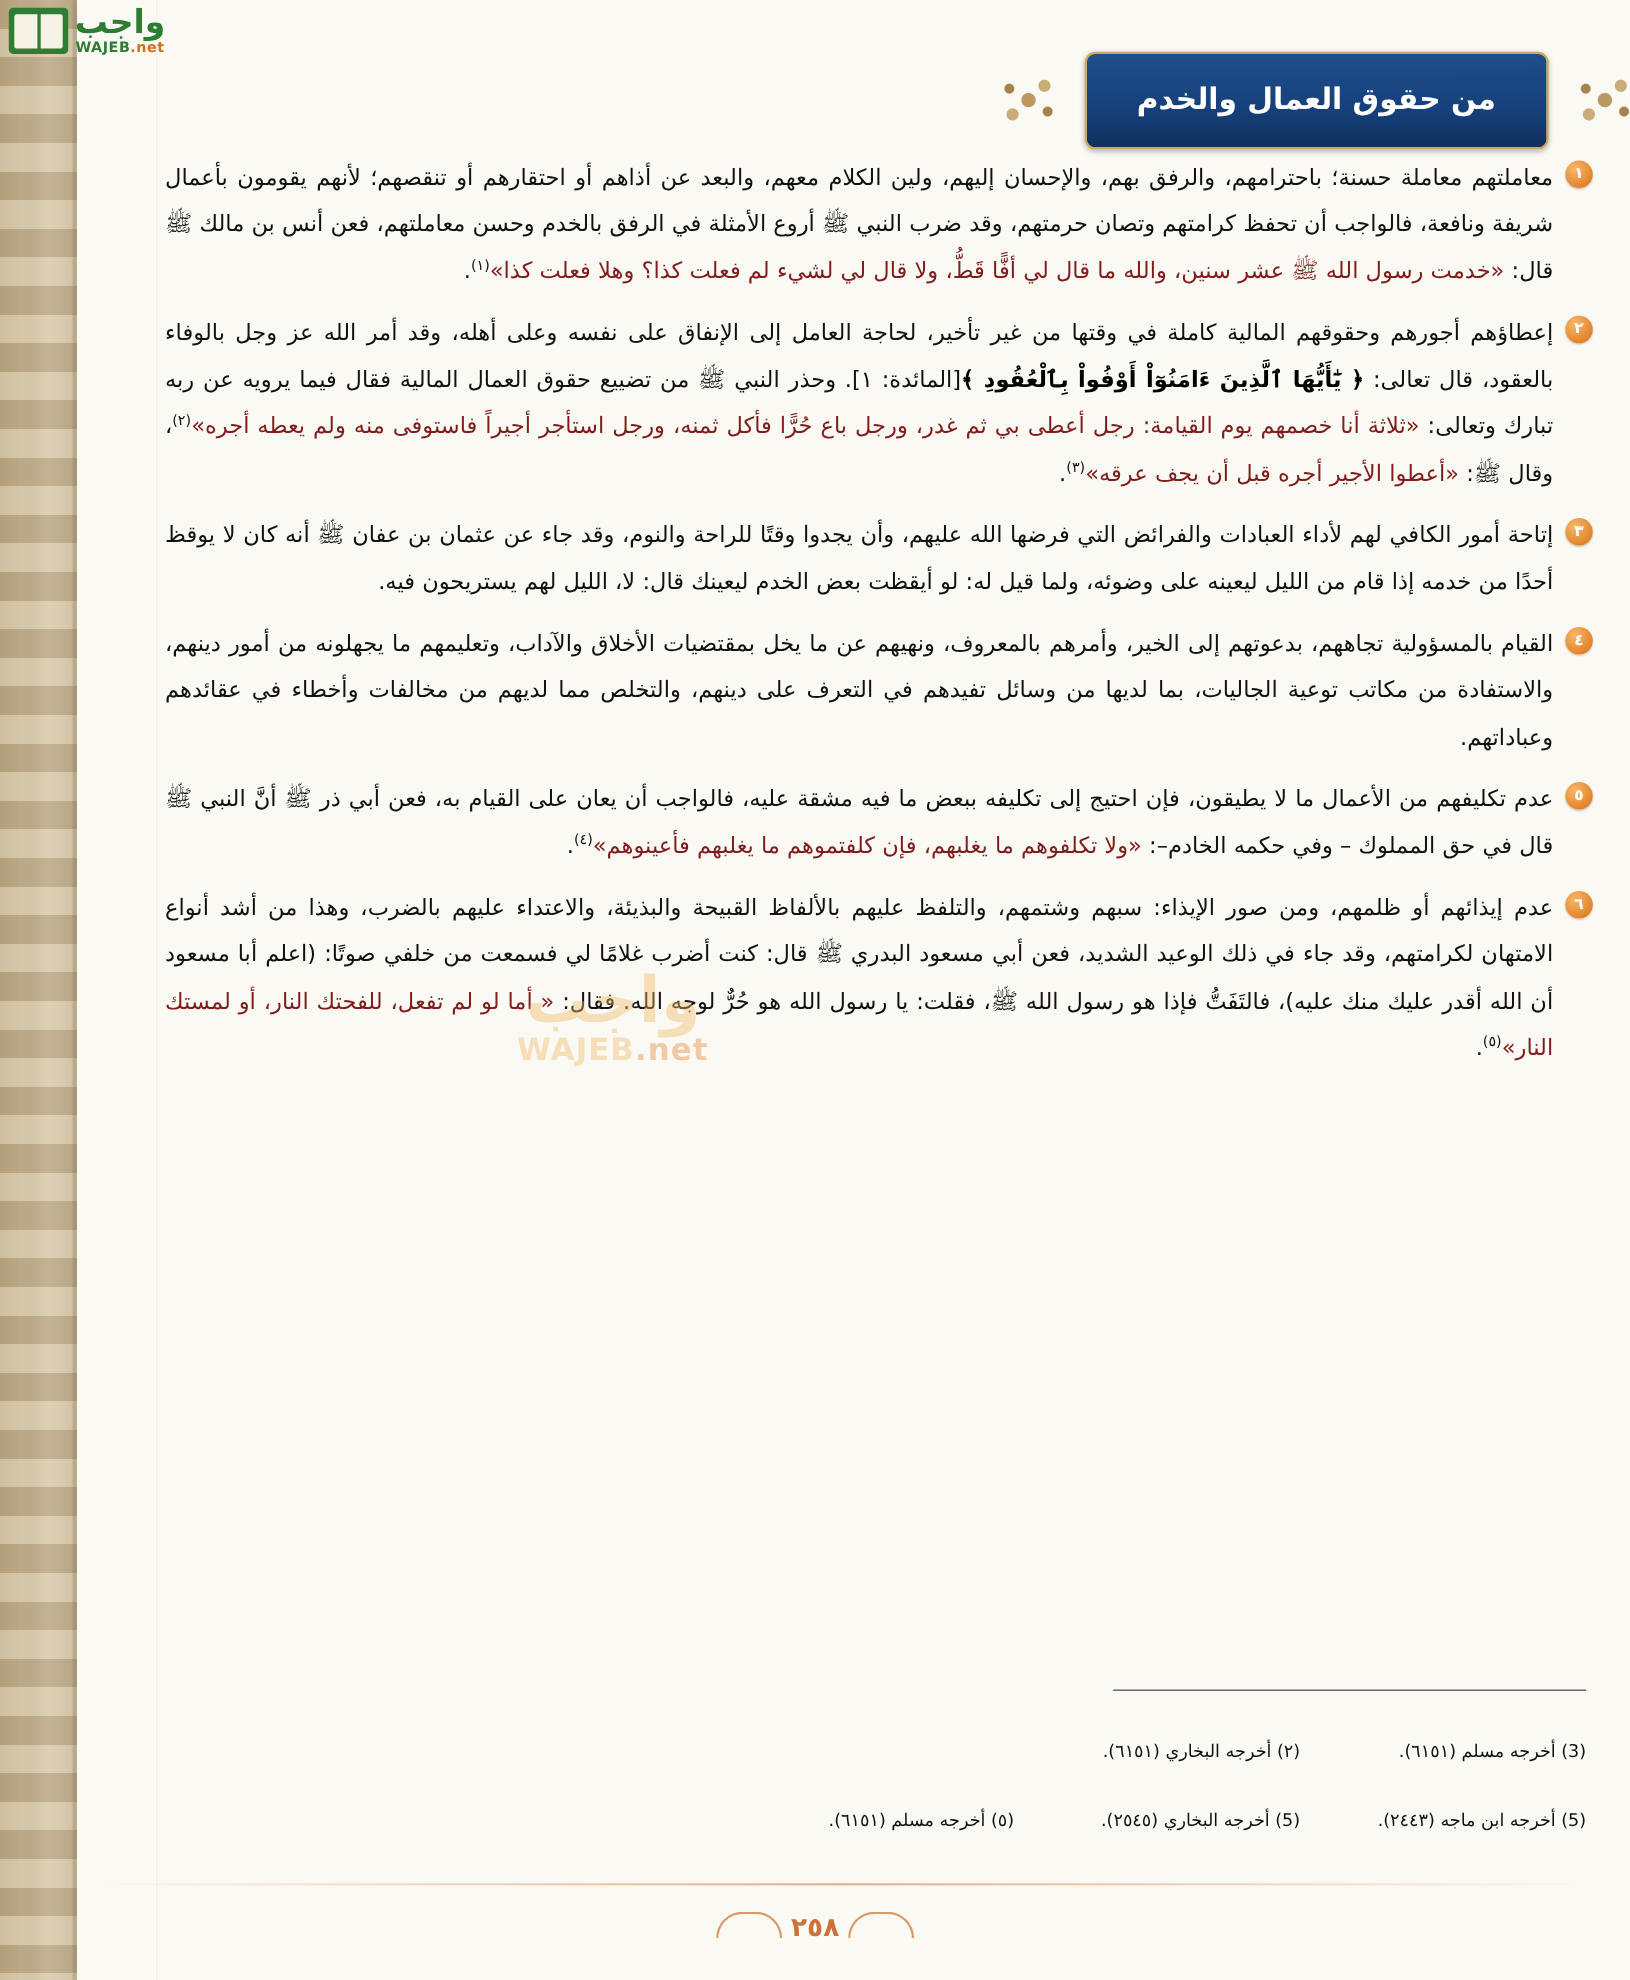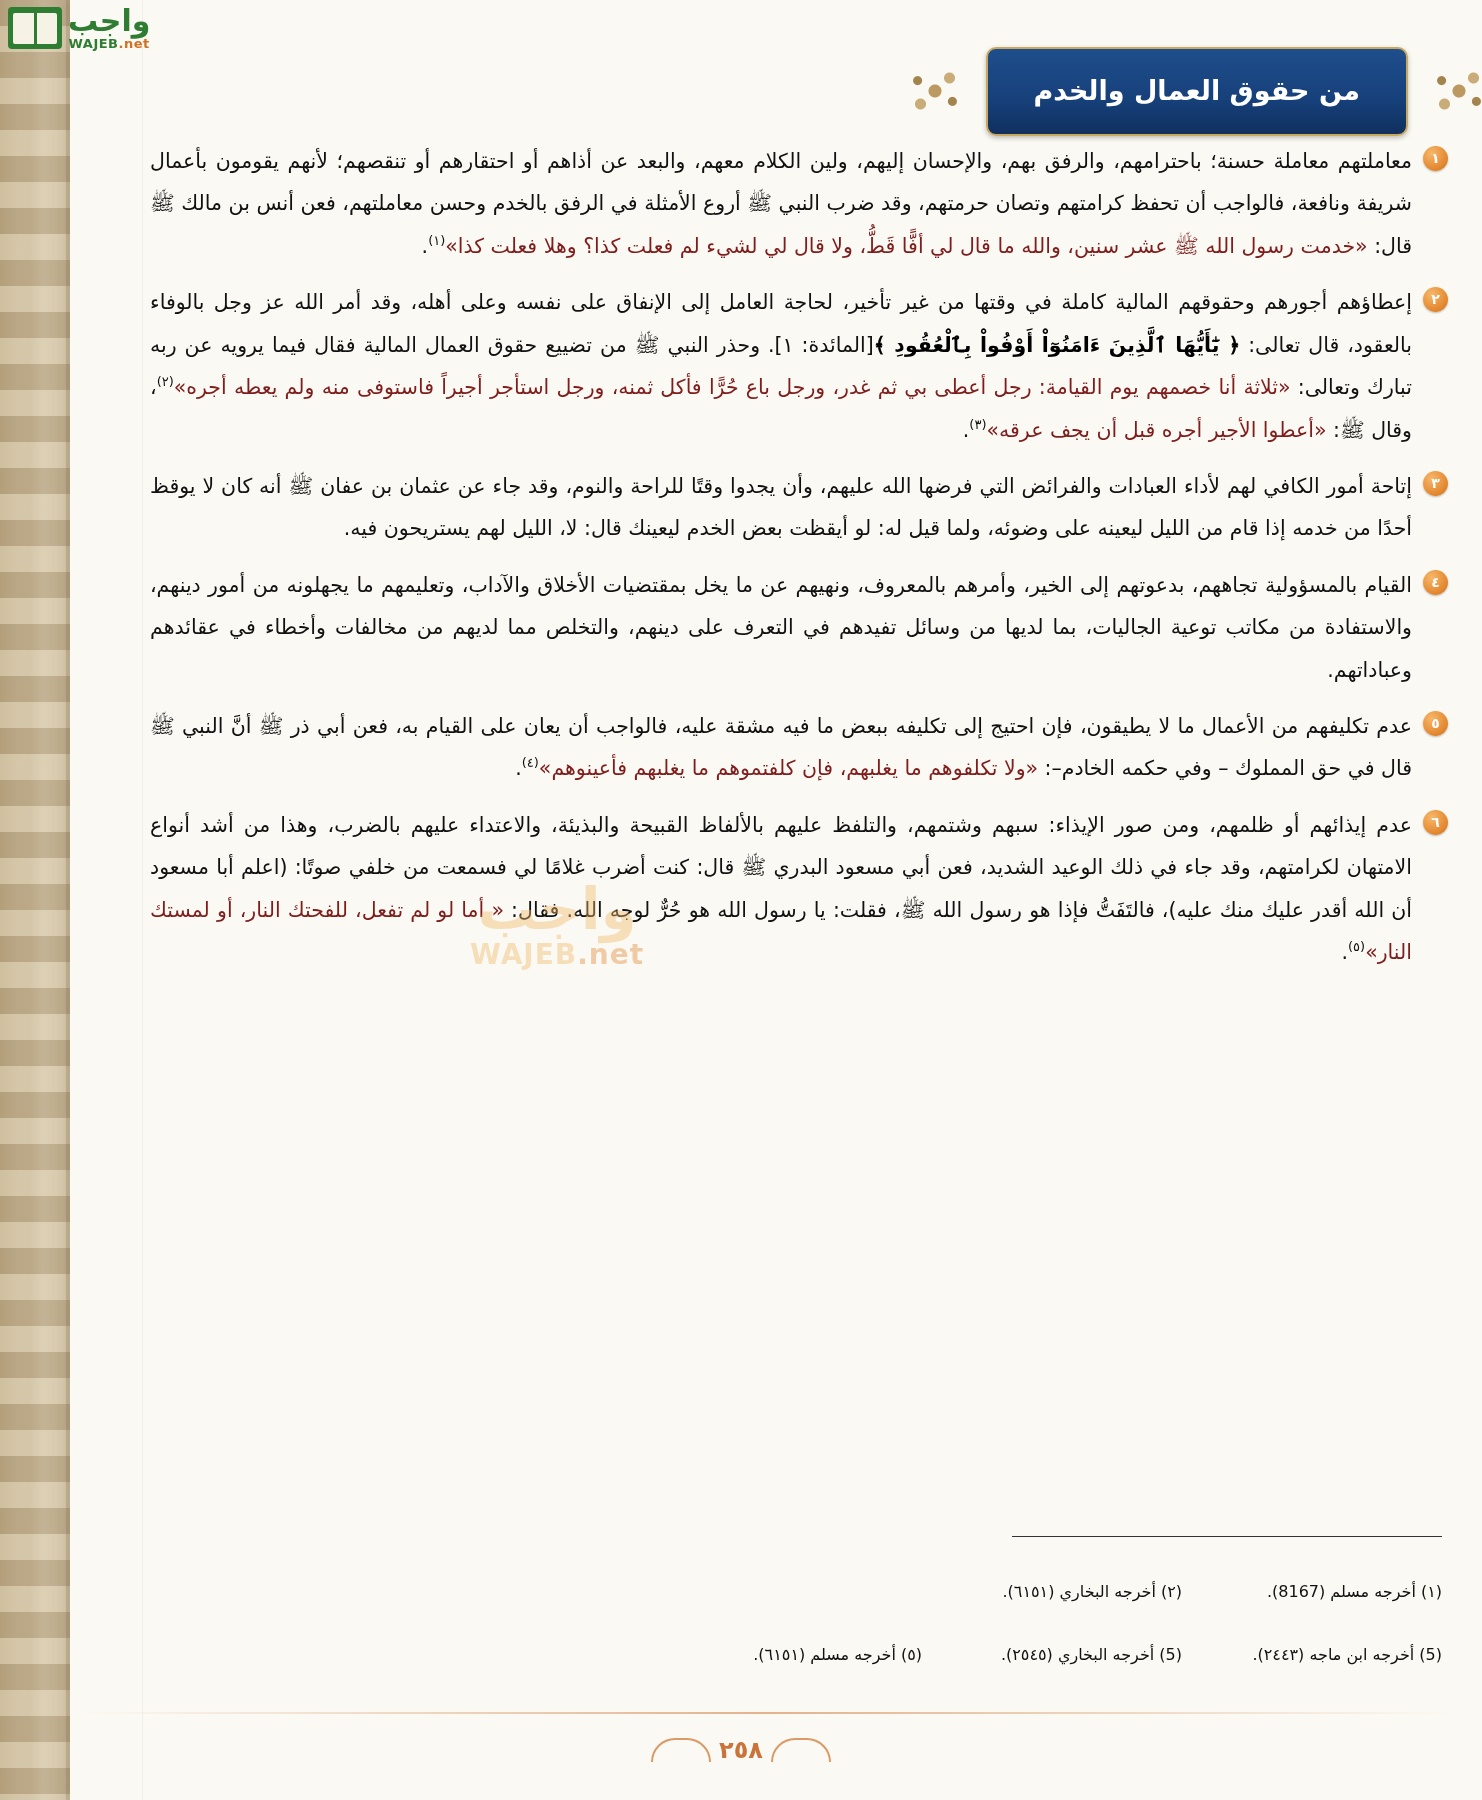--- a/index.html
+++ b/index.html
@@ -279,21 +279,21 @@
 
   
   .pagenum {
     position: absolute;
     bottom: 34px;
     left: 0; right: 0;
     text-align: center;
   }
   .pagenum .deco {
     display: inline-flex;
-    align-items: center;
+    align-items: flex-start;
     gap: 8px;
     color: #c8743a;
     font-size: 24px;
     font-weight: bold;
   }
   .pagenum .swirl {
     width: 56px; height: 22px;
     border: 2px solid #d68a4d;
     border-bottom: none;
     border-radius: 40px 40px 0 0;
@@ -343,21 +343,21 @@
       <p class="para num-item"><span class="bullet">٣</span><span>إتاحة أمور الكافي لهم لأداء العبادات والفرائض التي فرضها الله عليهم، وأن يجدوا وقتًا للراحة والنوم، وقد جاء عن عثمان بن عفان ﷺ أنه كان لا يوقظ أحدًا من خدمه إذا قام من الليل ليعينه على وضوئه، ولما قيل له: لو أيقظت بعض الخدم ليعينك قال: لا، الليل لهم يستريحون فيه.</span></p>
       <p class="para num-item"><span class="bullet">٤</span><span>القيام بالمسؤولية تجاههم، بدعوتهم إلى الخير، وأمرهم بالمعروف، ونهيهم عن ما يخل بمقتضيات الأخلاق والآداب، وتعليمهم ما يجهلونه من أمور دينهم، والاستفادة من مكاتب توعية الجاليات، بما لديها من وسائل تفيدهم في التعرف على دينهم، والتخلص مما لديهم من مخالفات وأخطاء في عقائدهم وعباداتهم.</span></p>
       <p class="para num-item"><span class="bullet">٥</span><span>عدم تكليفهم من الأعمال ما لا يطيقون، فإن احتيج إلى تكليفه ببعض ما فيه مشقة عليه، فالواجب أن يعان على القيام به، فعن أبي ذر ﷺ أنَّ النبي ﷺ قال في حق المملوك – وفي حكمه الخادم–: </span><span class="hadith">«ولا تكلفوهم ما يغلبهم، فإن كلفتموهم ما يغلبهم فأعينوهم»</span><span class="sup">(٤)</span><span>.</span></p>
       <p class="para num-item"><span class="bullet">٦</span><span>عدم إيذائهم أو ظلمهم، ومن صور الإيذاء: سبهم وشتمهم، والتلفظ عليهم بالألفاظ القبيحة والبذيئة، والاعتداء عليهم بالضرب، وهذا من أشد أنواع الامتهان لكرامتهم، وقد جاء في ذلك الوعيد الشديد، فعن أبي مسعود البدري ﷺ قال: كنت أضرب غلامًا لي فسمعت من خلفي صوتًا: (اعلم أبا مسعود أن الله أقدر عليك منك عليه)، فالتَفَتُّ فإذا هو رسول الله ﷺ، فقلت: يا رسول الله هو حُرٌّ لوجه الله. فقال: </span><span class="hadith">« أما لو لم تفعل، للفحتك النار، أو لمستك النار»</span><span class="sup">(٥)</span><span>.</span></p>
     </div>
 </div>
 
 <div class="footnotes">
   <div class="fn-rule"></div>
   <div class="fn-row">
-    <div class="fn-cell">(١) أخرجه مسلم (8167).</div>
+    <div class="fn-cell">(3) أخرجه مسلم (٦١٥١).</div>
     <div class="fn-cell">(٢) أخرجه البخاري (٦١٥١).</div>
     <div class="fn-cell wide"></div>
   </div>
   <div class="fn-row">
     <div class="fn-cell">(5) أخرجه ابن ماجه (٢٤٤٣).</div>
     <div class="fn-cell">(5) أخرجه البخاري (٢٥٤٥).</div>
     <div class="fn-cell wide">(٥) أخرجه مسلم (٦١٥١).</div>
   </div>
 </div>
 

